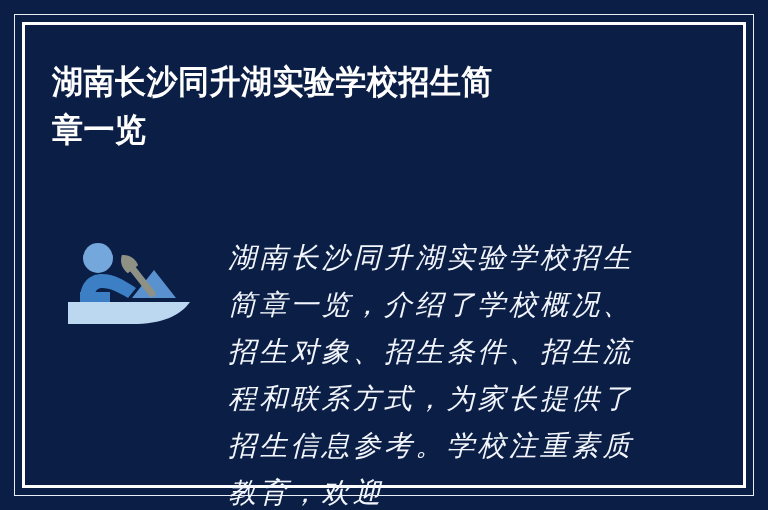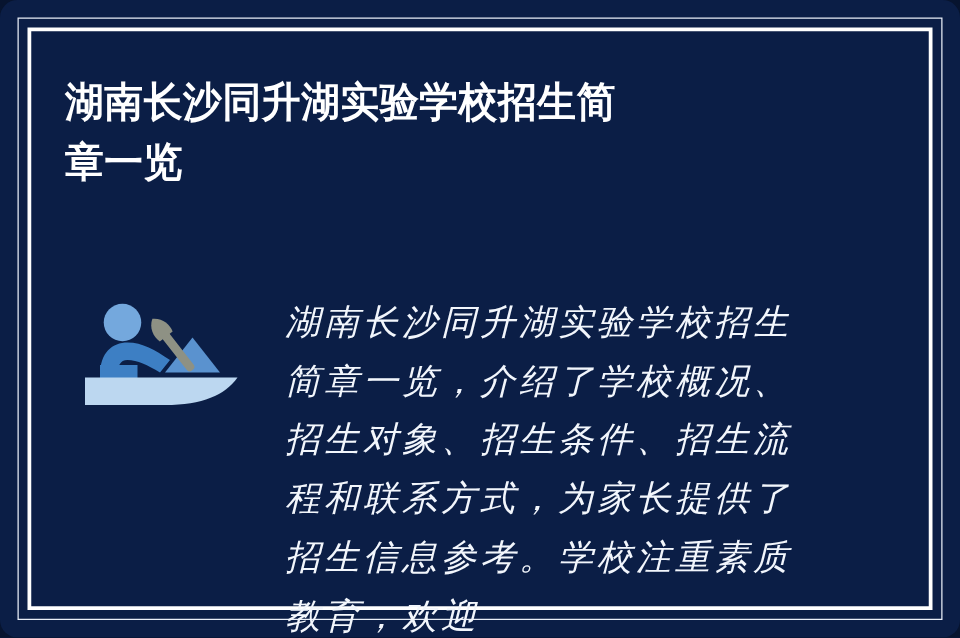--- a/index.html
+++ b/index.html
@@ -13,21 +13,20 @@
     overflow: hidden;
   }
 
   .card {
     position: relative;
     width: 768px;
     height: 510px;
     background: #0b1e46;
     overflow: hidden;
     font-family: "Liberation Sans", "DejaVu Sans", sans-serif;
-    border-radius: 14px;
   }
 
   
   .frame-outer {
     position: absolute;
     left: 14px;
     top: 14px;
     right: 14px;
     bottom: 14px;
     border: 1px solid #e9eef7;

